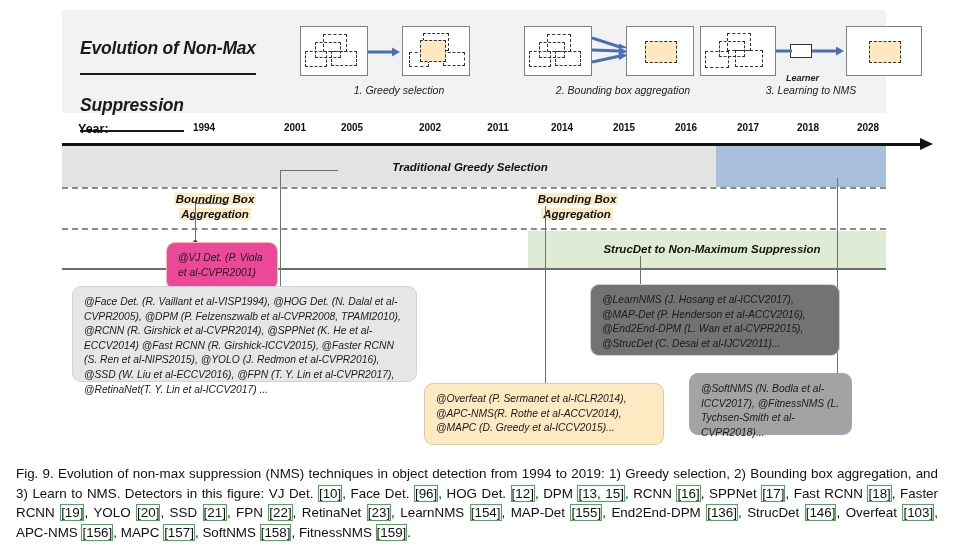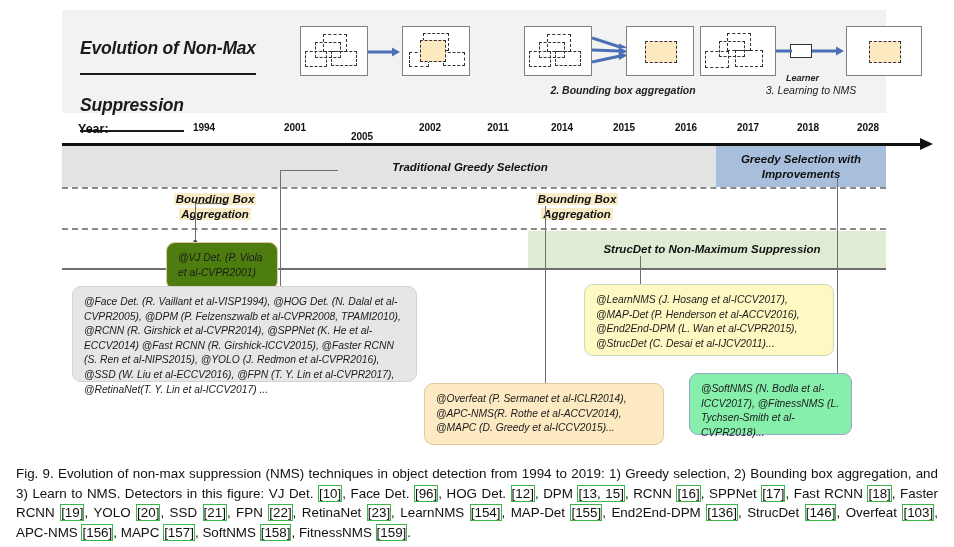--- a/index.html
+++ b/index.html
@@ -81,25 +81,25 @@
     position:absolute;width:3.5px;height:3.5px;border-radius:50%;background:#444;
     transform:translateX(-50%);
   }
 
   
   .cbox{
     position:absolute;border-radius:9px;box-sizing:border-box;
     font-style:italic;font-size:10.3px;line-height:14.6px;color:#1b1b1b;
     padding:8px 11px;
   }
-  #box-vj{background:#4d7c0f;border:1px solid #e2caa0;}
+  #box-vj{background:#ec4899;border:1px solid #e2caa0;}
   #box-gray{background:#e6e6e6;border:1px solid #d3d3d3;}
-  #box-green{background:#fef9c3;border:1px solid #c8dbb9;}
+  #box-green{background:#737373;border:1px solid #c8dbb9;margin-left:6px;}
   #box-orange{background:#fdeac2;border:1px solid #e2caa0;}
-  #box-blue{background:#86efac;border:1px solid #93a8cb;}
+  #box-blue{background:#a3a3a3;border:1px solid #93a8cb;}
 
   
   #caption{
     position:absolute;left:16px;top:464px;width:922px;
     font-size:13.4px;line-height:19.5px;color:#111;text-align:justify;
     font-family:"Liberation Sans", sans-serif;
   }
   .ref{border:1px solid #3cb44a;padding:0 0px;}
 </style>
 </head>
@@ -124,23 +124,24 @@
       <svg style="position:absolute;left:68px;top:20px;" width="32" height="12" viewBox="0 0 32 12">
         <line x1="0" y1="6" x2="24" y2="6" stroke="#4a6fb5" stroke-width="3"></line>
         <polygon points="24,1.5 32,6 24,10.5" fill="#4a6fb5"></polygon>
       </svg>
       <div class="dbox" style="left:102px;">
         <div class="dashbox" style="left:20px;top:6px;width:26px;height:18px;"></div>
         <div class="dashbox" style="left:6px;top:25px;width:20px;height:15px;"></div>
         <div class="dashbox" style="left:40px;top:25px;width:22px;height:14px;"></div>
         <div class="yellowbox" style="left:17px;top:13px;width:26px;height:22px;"></div>
       </div>
-    </div>
-
-    <div class="diagram" style="left:462px;width:198px;font-weight:bold;">
+      <div class="dcap">1. Greedy selection</div>
+    </div>
+
+    <div class="diagram" style="left:462px;width:198px;">
       <div class="dbox" style="left:0;">
         <div class="dashbox" style="left:22px;top:7px;width:24px;height:18px;"></div>
         <div class="dashbox" style="left:14px;top:15px;width:26px;height:16px;"></div>
         <div class="dashbox" style="left:4px;top:24px;width:22px;height:16px;"></div>
         <div class="dashbox" style="left:30px;top:24px;width:26px;height:15px;"></div>
       </div>
       <svg style="position:absolute;left:68px;top:8px;" width="36" height="36" viewBox="0 0 36 36">
         <line x1="0" y1="4" x2="28" y2="13" stroke="#4a6fb5" stroke-width="3"></line>
         <polygon points="27,9.5 36,14 26.5,14.5" fill="#4a6fb5"></polygon>
         <line x1="0" y1="16" x2="28" y2="17" stroke="#4a6fb5" stroke-width="3"></line>
@@ -173,41 +174,37 @@
       <div class="dbox" style="left:146px;width:76px;">
         <div class="yellowbox" style="left:22px;top:14px;width:32px;height:22px;"></div>
       </div>
       <div class="dcap">3. Learning to NMS</div>
     </div>
   </div>
 
   <div id="year-label">Year:</div>
   <div class="year" style="left:204px;">1994</div>
   <div class="year" style="left:295px;">2001</div>
-  <div class="year" style="left:362px;margin-top:9px;">2005</div>
+  <div class="year" style="left:352px;">2005</div>
   <div class="year" style="left:430px;">2002</div>
   <div class="year" style="left:498px;">2011</div>
   <div class="year" style="left:562px;">2014</div>
   <div class="year" style="left:624px;">2015</div>
   <div class="year" style="left:686px;">2016</div>
   <div class="year" style="left:748px;">2017</div>
   <div class="year" style="left:808px;">2018</div>
   <div class="year" style="left:868px;">2028</div>
   <div id="axis"></div>
   <div id="axis-arrow"></div>
 
   <div id="band-gray"></div>
   <div id="band-blue"></div>
 
   <div class="band-text" style="left:340px;top:160px;width:260px;">Traditional Greedy Selection</div>
 
-  <div class="band-text" style="left:726px;top:152px;width:150px;">
-    <span>Greedy Selection with</span><br>
-    <span>Improvements</span>
-  </div>
 
   <div id="dash-1"></div>
 
   <div class="band-text" style="left:162px;top:192px;width:106px;">
     <span class="band-hl">Bounding Box</span><br>
     <span class="band-hl">Aggregation</span>
   </div>
 
   <div class="band-text" style="left:524px;top:192px;width:106px;">
     <span class="band-hl">Bounding Box</span><br>

